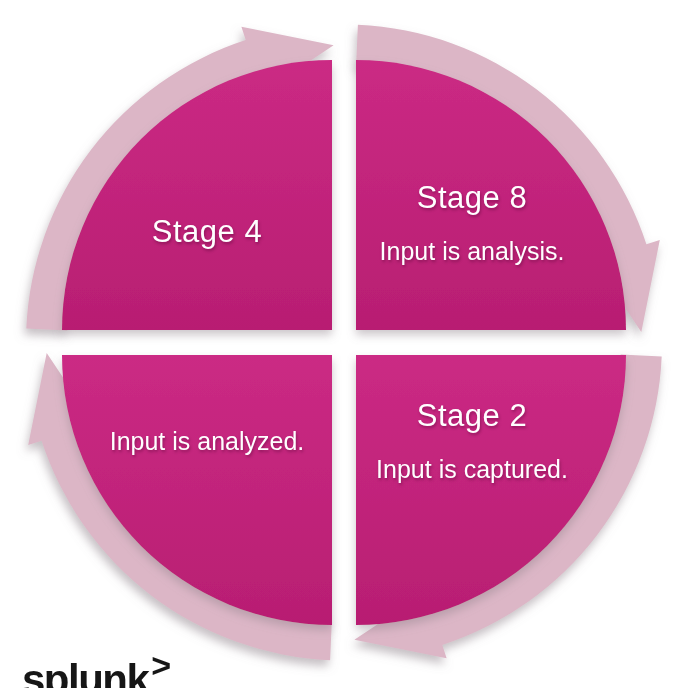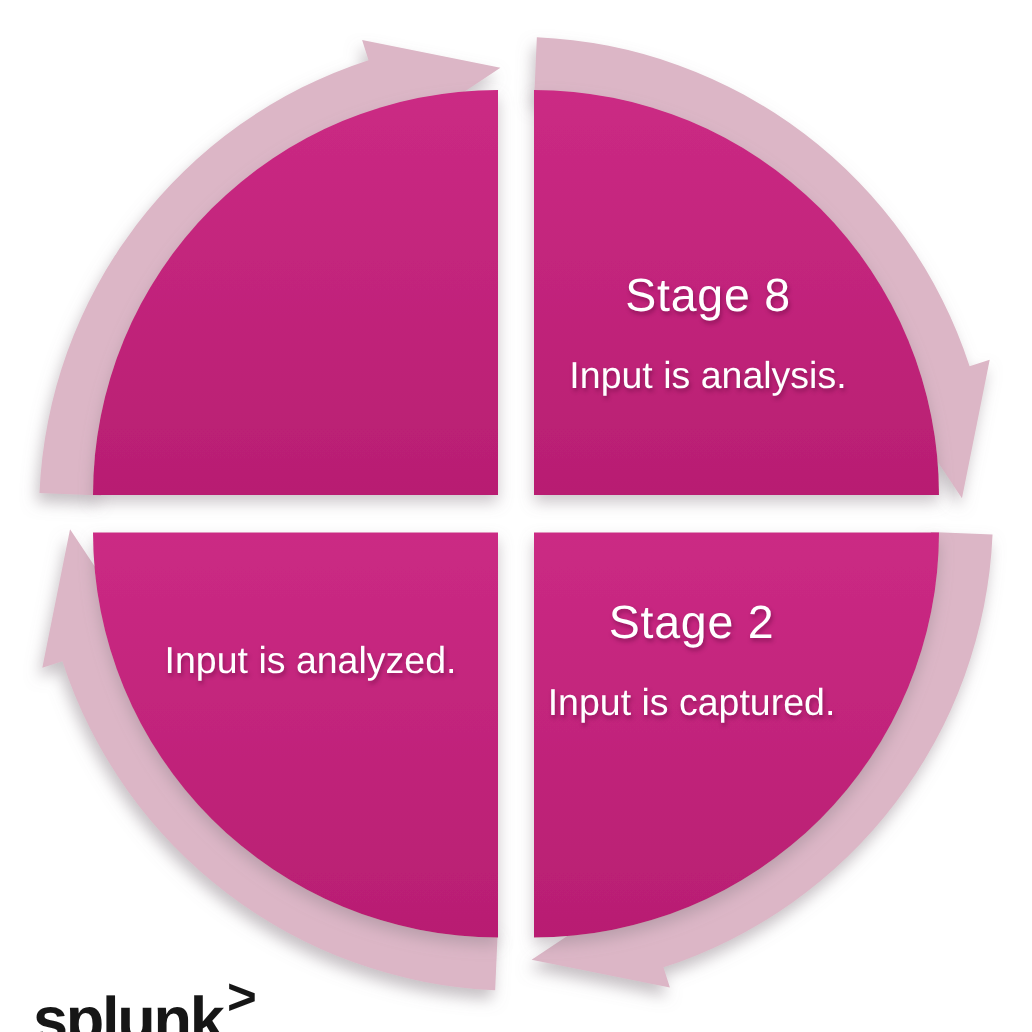--- a/index.html
+++ b/index.html
@@ -27,21 +27,21 @@
     font-size:31px;
     line-height:36px;
     margin-bottom:20px;
     letter-spacing:0.5px;
   }
   .stage-desc{
     font-size:25px;
     line-height:31px;
   }
   .stage.s1{left:472px;top:223px;width:280px;}
-  .stage.s2{left:461px;top:441px;width:280px;}
+  .stage.s2{left:472px;top:441px;width:280px;}
   .stage.s3{left:207px;top:441px;width:280px;}
   .stage.s4{left:207px;top:242px;width:240px;}
   .logo{
     position:absolute;
     left:22px;top:624px;
     display:flex;align-items:center;
     color:var(--logo-color);
     z-index:4;
   }
   .logo-text{
@@ -99,20 +99,21 @@
   <div class="stage s2">
     <div class="stage-title">Stage 2</div>
     <div class="stage-desc">Input is captured.</div>
   </div>
 
   <div class="stage s3">
     <div class="stage-desc">Input is analyzed.</div>
   </div>
 
   <div class="stage s4">
+    <div class="stage-title">Stage 4</div>
   </div>
 
   <div class="logo">
     <span class="logo-text">splunk</span>
     <span class="logo-chevron">&gt;</span>
   </div>
 
 </div>
 
 </body></html>

